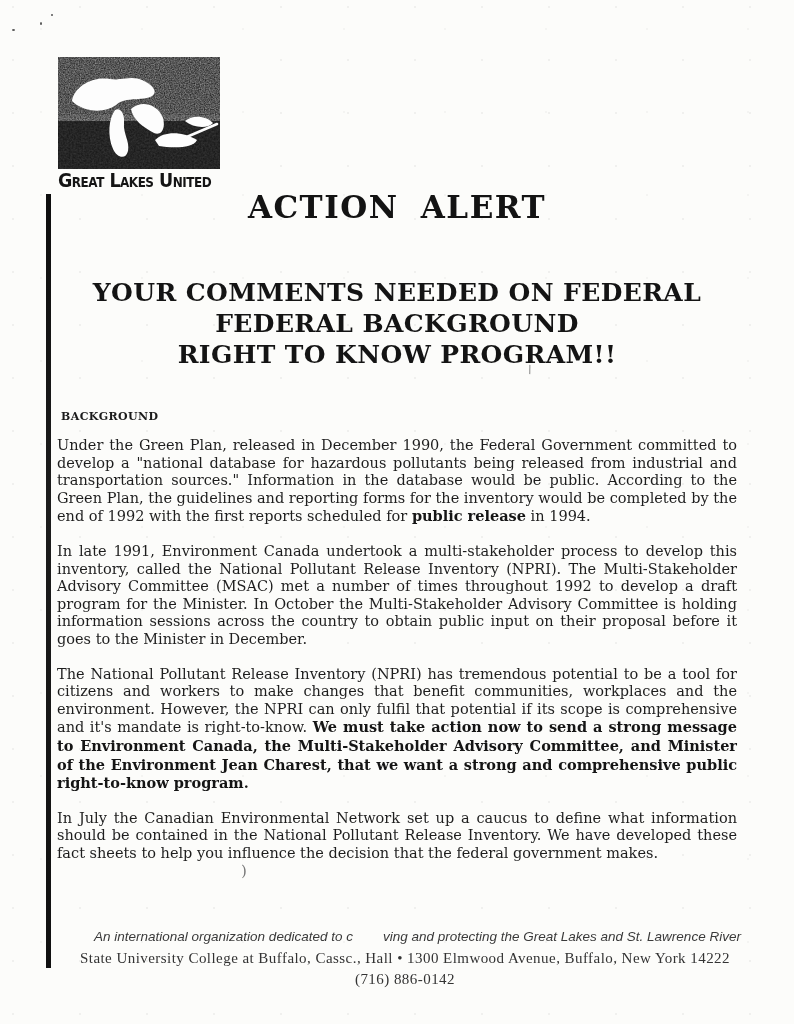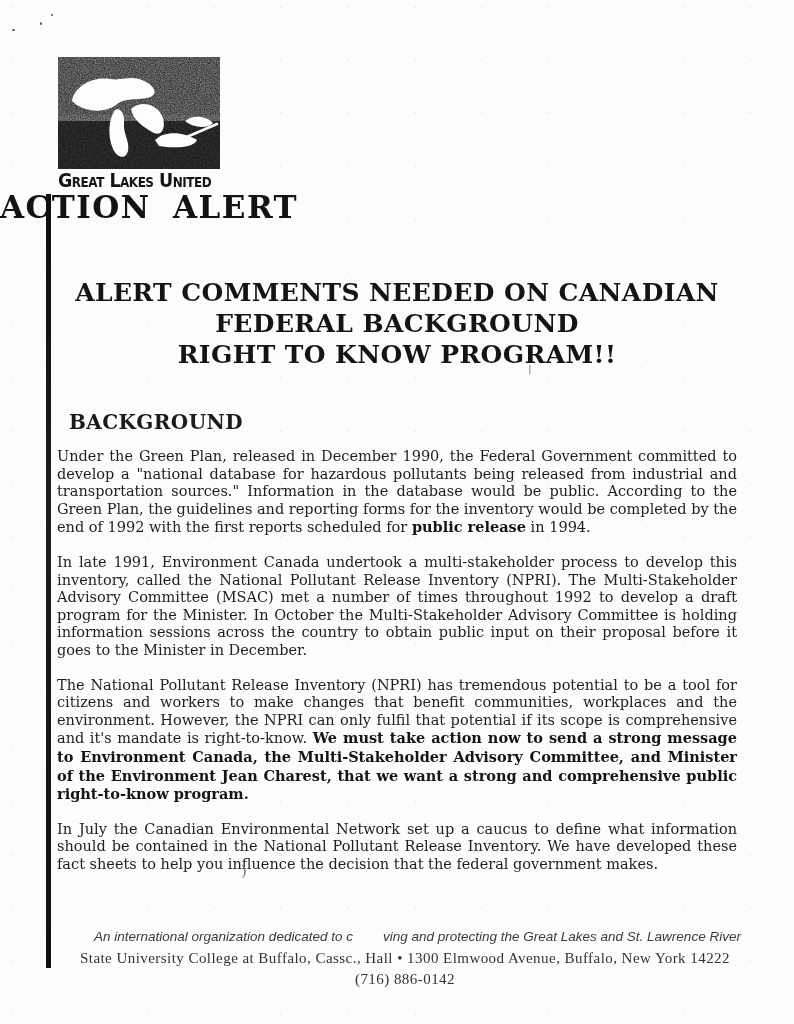--- a/index.html
+++ b/index.html
@@ -31,37 +31,37 @@
     transform:scaleY(1.12);
     transform-origin:left top;
   }
   .margin-bar{
     position:absolute;left:46px;top:194px;width:5px;height:774px;
     background:linear-gradient(180deg,#0e0e0e 0%,#1c1c1c 40%,#101010 100%);
   }
   
   .title{
     position:absolute;top:189px;left:0;width:100%;
-    margin:0;text-align:left;
+    margin:0;text-align:center;
     font-size:31px;font-weight:700;
     letter-spacing:1.5px;word-spacing:10px;
     color:#131313;
   }
   .headline{
     position:absolute;top:277px;left:57px;width:680px;
     margin:0;text-align:center;
     font-size:25px;font-weight:700;line-height:31px;
     letter-spacing:0.4px;
     color:#141414;
   }
   
   .content{position:absolute;top:410px;left:57px;width:680px;}
   .section-heading{
-    margin:0 0 14px 12px;
-    font-size:20px;font-weight:700;letter-spacing:0.4px;
+    margin:0 0 14px 4px;
+    font-size:11px;font-weight:700;letter-spacing:0.4px;
   }
   .content p{
     margin:0 0 17px 0;
     font-size:14.5px;line-height:17.6px;
     text-align:justify;
     color:#1e1e1e;
   }
   .content p strong{font-weight:700;color:#151515;}
   
   .tagline{
@@ -132,21 +132,21 @@
       <path d="M110,88 L159,67" stroke="#fdfdfd" stroke-width="2.6" stroke-linecap="round"></path>
     </svg>
     <div class="logo-wordmark">Great Lakes United</div>
   </div>
 
   <div class="margin-bar"></div>
 
   <h1 class="title">ACTION ALERT</h1>
 
   <h2 class="headline">
-    <div>ALERT COMMENTS NEEDED ON CANADIAN</div>
+    <div>YOUR COMMENTS NEEDED ON FEDERAL</div>
     <div>FEDERAL BACKGROUND</div>
     <div>RIGHT TO KNOW PROGRAM!!</div>
   </h2>
   <div class="artifact-tick">\</div>
 
   <main class="content">
     <h3 class="section-heading">BACKGROUND</h3>
 
     <p>
       <span>Under the Green Plan, released in December 1990, the Federal Government committed to develop a "national database for hazardous pollutants being released from industrial and transportation sources."  Information in the database would be public.  According to the Green Plan, the guidelines and reporting forms for the inventory would be completed by the end of 1992 with the first reports scheduled for </span><strong>public release</strong><span> in 1994.</span>

